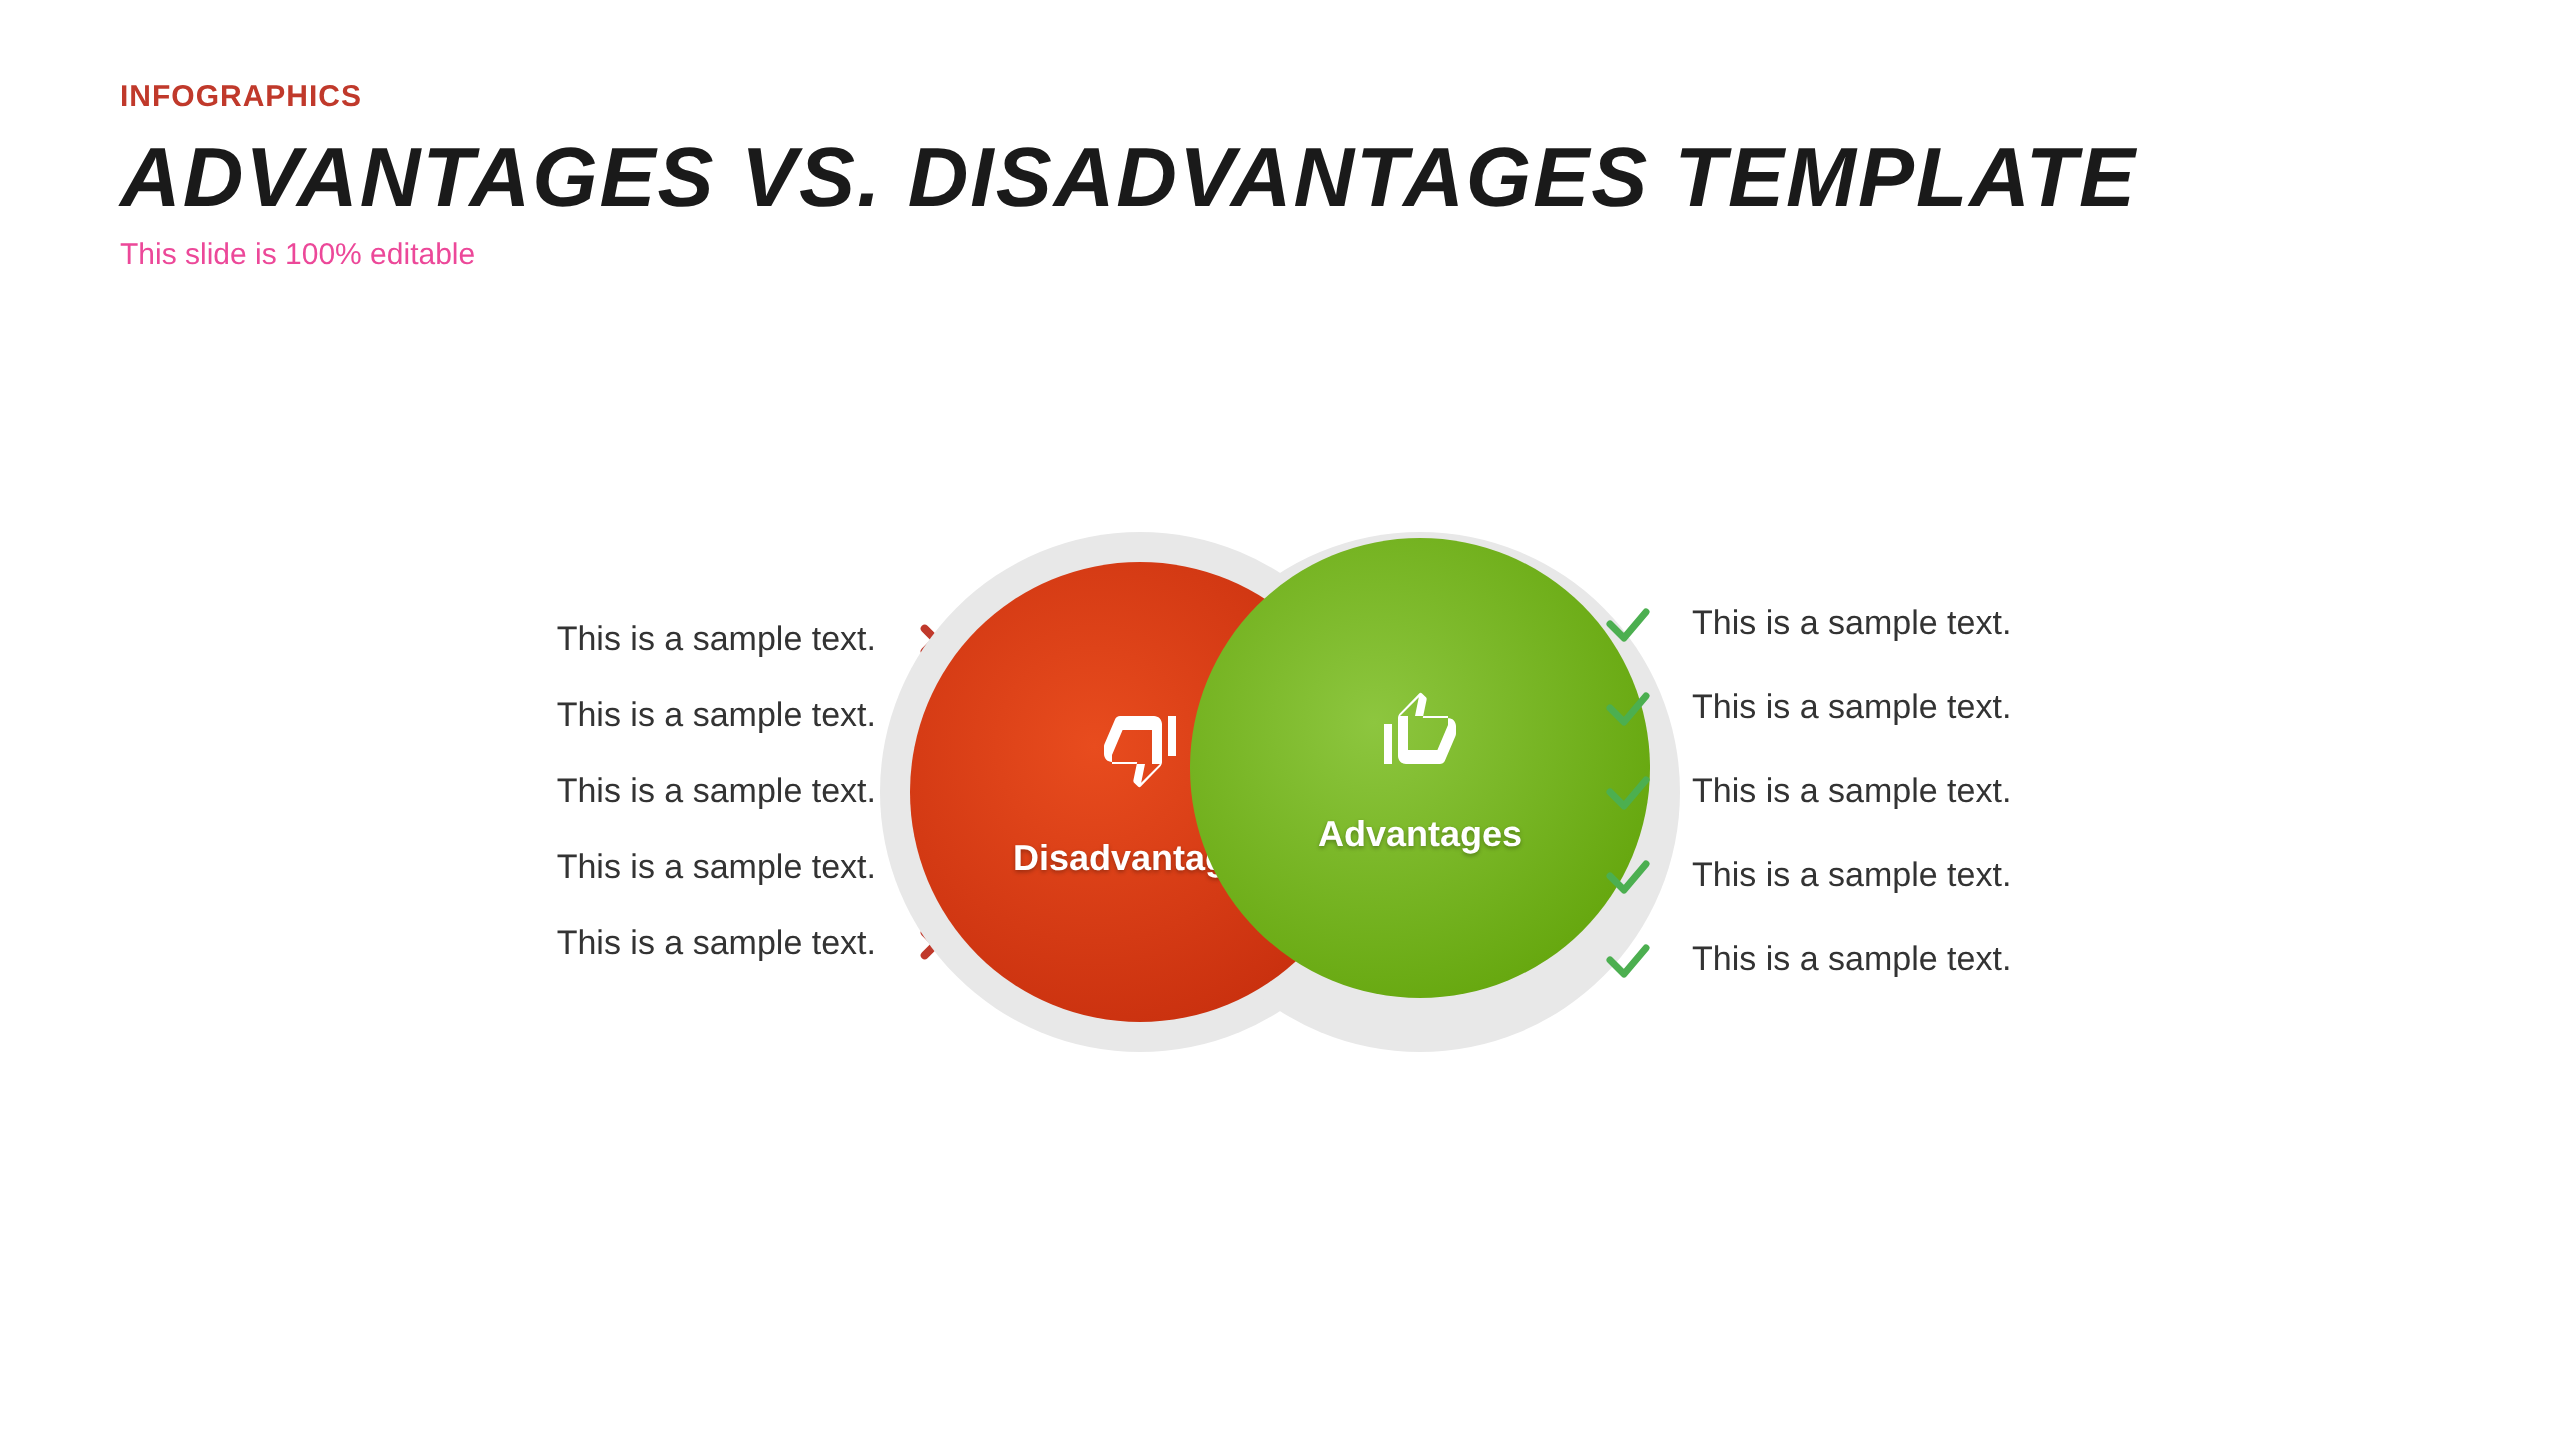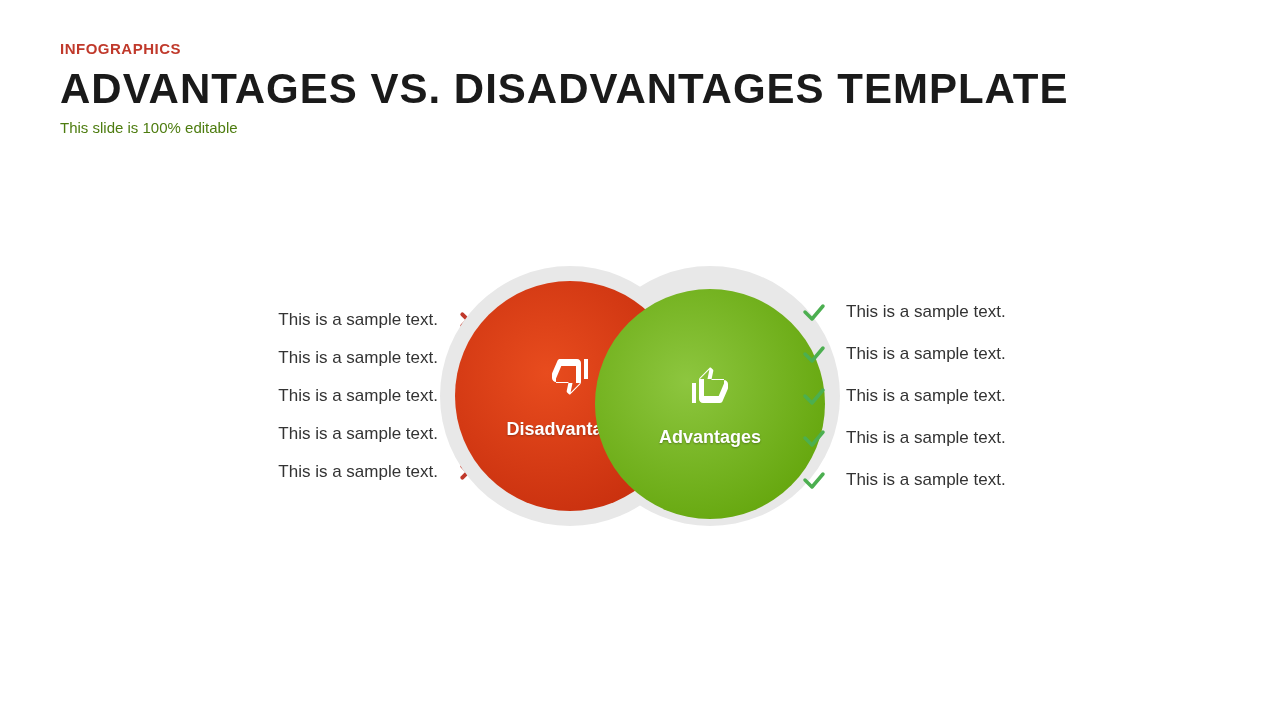--- a/index.html
+++ b/index.html
@@ -27,25 +27,26 @@
       margin-bottom: 8px;
     }
 
     .main-title {
       font-size: 42px;
       font-weight: 800;
       color: #1a1a1a;
       text-transform: uppercase;
       letter-spacing: 1px;
       margin-bottom: 6px;
+      font-style: italic;
     }
 
     .subtitle {
       font-size: 15px;
-      color: #4d7c0f;
+      color: #ec4899;
       margin-bottom: 30px;
     }
 
     .content-area {
       display: flex;
       align-items: center;
       justify-content: center;
       width: 100%;
       height: 460px;
       position: relative;
@@ -161,21 +162,21 @@
       z-index: 2;
     }
 
     .circle-adv {
       position: absolute;
       width: 230px;
       height: 230px;
       border-radius: 50%;
       background: radial-gradient(circle at 40% 40%, #8dc63f, #5a9e00);
       right: 15px;
-      top: 23px;
+      top: 3px;
       display: flex;
       flex-direction: column;
       align-items: center;
       justify-content: center;
       z-index: 2;
     }
 
     .circle-label {
       font-size: 18px;
       font-weight: 700;

